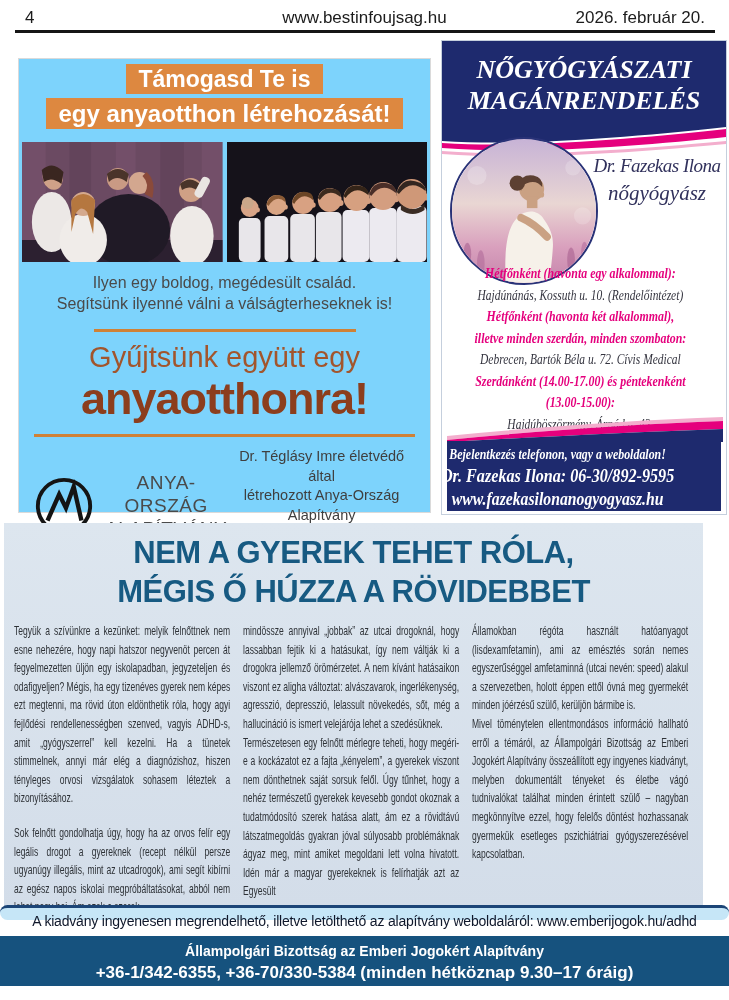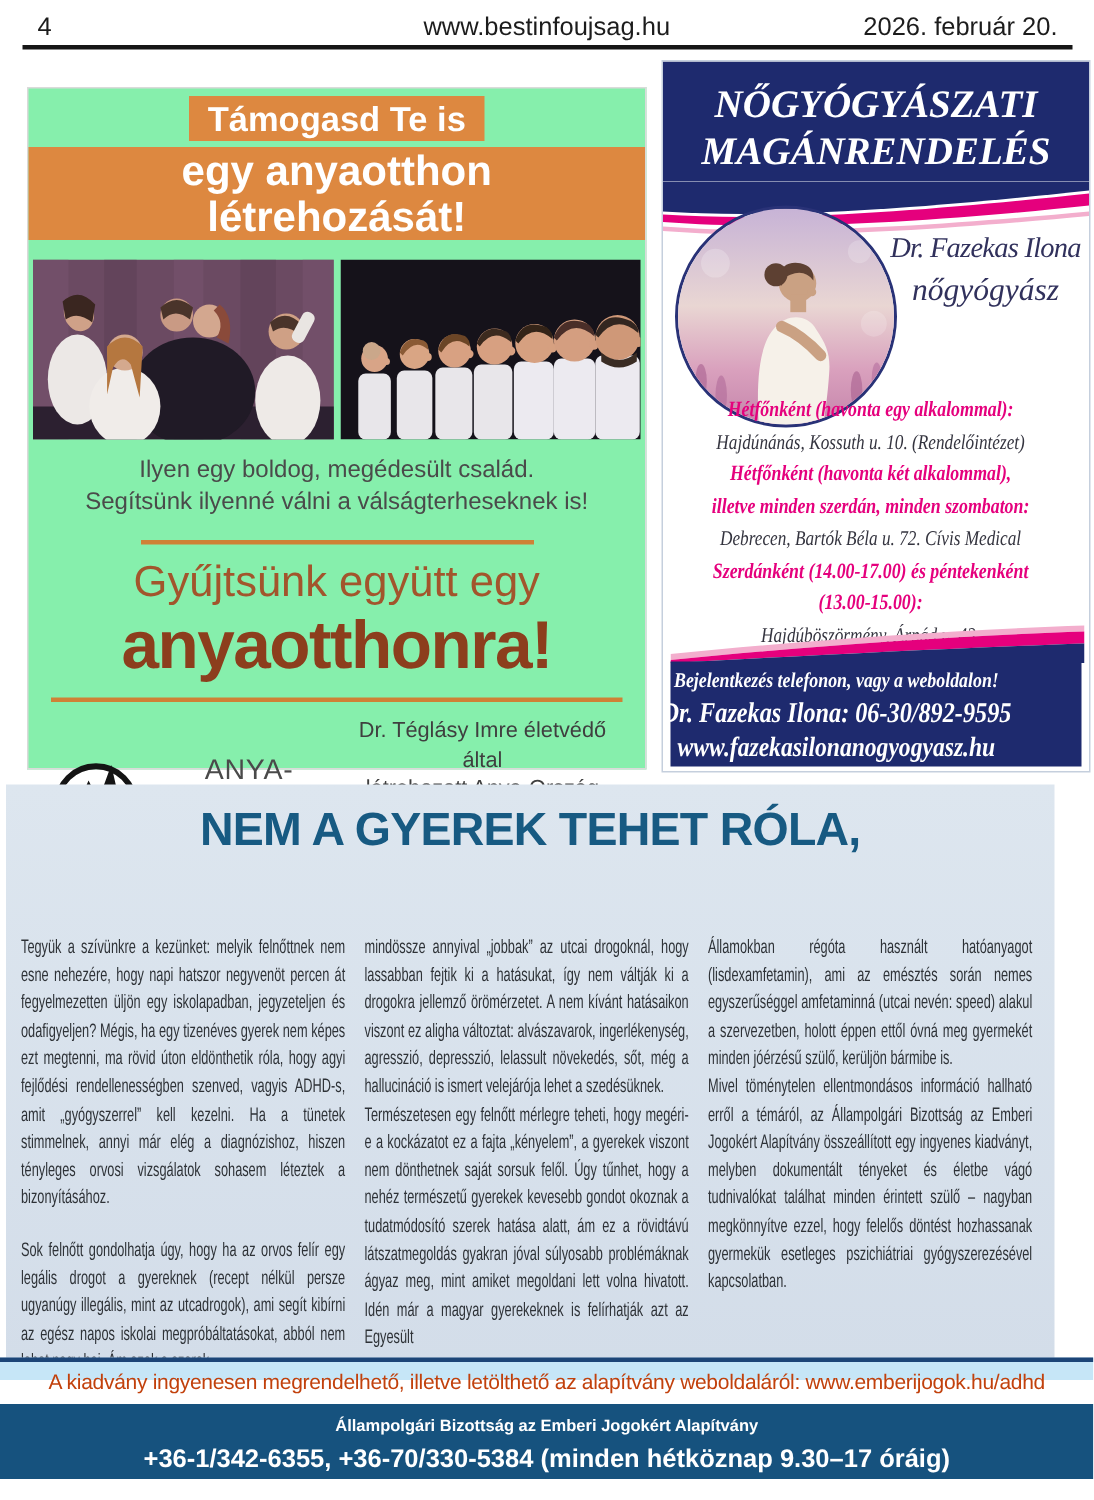--- a/index.html
+++ b/index.html
@@ -8,24 +8,24 @@
   .page { position:relative; width:729px; height:1000px; background:#fff; overflow:hidden; }
 
   
   .masthead { position:absolute; top:0; left:0; width:729px; height:34px; }
   .mh-page { position:absolute; left:25px; top:8px; font-size:17px; color:#1c1c1c; }
   .mh-site { position:absolute; left:0; right:0; top:8px; text-align:center; font-size:17px; color:#1c1c1c; }
   .mh-date { position:absolute; right:24px; top:8px; font-size:17px; color:#1c1c1c; }
   .mh-rule { position:absolute; left:15px; right:14px; top:30px; height:3px; background:#161616; }
 
   
-  .left-ad { position:absolute; left:18px; top:58px; width:413px; height:455px; background:#86efac; border:1px solid #dadada; text-align:center; }
+  .left-ad { position:absolute; left:18px; top:58px; width:413px; height:455px; background:#7dd3fc; border:1px solid #dadada; text-align:center; }
   .banner { display:inline-block; background:#dd8840; color:#fff; font-weight:bold; font-size:23px; line-height:30px; padding:0 12px; }
   .banner.l1 { margin-top:5px; }
-  .banner.l2 { margin-top:4px; font-size:28px; line-height:31px; }
+  .banner.l2 { margin-top:4px; font-size:24px; line-height:31px; }
   .photos { display:flex; gap:4px; margin:13px 3px 0 3px; }
   .photos svg { flex:1; height:120px; display:block; }
   .caption { margin-top:10px; font-size:16px; line-height:21px; color:#4a4a4a; }
   .orule1 { width:262px; height:3px; background:#cf8136; margin:15px auto 9px auto; }
   .appeal1 { font-size:29px; color:#a2552c; line-height:33px; }
   .appeal2 { font-size:45px; font-weight:bold; color:#8c3e1d; line-height:50px; letter-spacing:-1px; }
   .orule2 { height:3px; background:#cf8136; margin:10px 15px 0 15px; }
   .found-row { display:flex; align-items:center; margin:10px 14px 0 14px; text-align:left; }
   .found-logo { width:62px; height:62px; flex:0 0 auto; }
   .found-name { margin-left:10px; font-size:19px; line-height:23px; color:#4a4a4a; letter-spacing:0.5px; text-align:center; }
@@ -55,23 +55,23 @@
   
   .article { position:absolute; left:4px; top:523px; width:699px; height:385px; background:linear-gradient(180deg,#dde6ef 0%,#d3dde9 100%); }
   .art-h { text-align:center; font-weight:bold; color:#175a82; font-size:31px; line-height:39px; letter-spacing:-0.5px; }
   .art-h.h1 { padding-top:10px; }
   .art-cols { position:absolute; left:10px; right:10px; top:99px; bottom:4px; }
   .col { position:absolute; top:0; width:330px; transform:scaleX(0.655); transform-origin:left top; font-size:13px; line-height:18.6px; text-align:justify; color:#2e3237; }
   .col.c1 { left:0; }   .col.c2 { left:229px; }   .col.c3 { left:458px; }
   .col.c1 p:first-child { margin-bottom:16px; }
 
   
-  .foot-light { position:absolute; left:0; top:905px; width:729px; height:15px; background:#c6e6f7; border-top:3px solid #1c4577; text-align:center; font-size:14px; line-height:27px; color:#c2410c; letter-spacing:-0.2px; }
+  .foot-light { position:absolute; left:0; top:905px; width:729px; height:15px; background:#c6e6f7; border-top:3px solid #1c4577; text-align:center; font-size:14px; line-height:27px; color:#0f172a; letter-spacing:-0.2px;border-radius:15px; }
   .foot-dark { position:absolute; left:0; top:936px; width:729px; height:50px; background:#16527e; color:#fff; text-align:center; font-weight:bold; }
-  .foot-dark .f1 { padding-top:4px; font-size:11px; line-height:22px; }
+  .foot-dark .f1 { padding-top:4px; font-size:14px; line-height:22px; }
   .foot-dark .f2 { font-size:17px; line-height:22px; }
 </style>
 </head>
 <body>
 
 <div class="page">
 
   <div class="masthead">
     <div class="mh-page">4</div>
     <div class="mh-site">www.bestinfoujsag.hu</div>
@@ -240,20 +240,21 @@
       <div class="scale">
         <div class="b1">Bejelentkezés telefonon, vagy a weboldalon!</div>
         <div class="b2">Dr. Fazekas Ilona: 06-30/892-9595</div>
         <div class="b3">www.fazekasilonanogyogyasz.hu</div>
       </div>
     </div>
   </div>
 
   <div class="article">
     <div class="art-h h1">NEM A GYEREK TEHET RÓLA,</div>
+    <div class="art-h">MÉGIS Ő HÚZZA A RÖVIDEBBET</div>
     <div class="art-cols">
       <div class="col c1">
         <p>Tegyük a szívünkre a kezünket: melyik felnőttnek nem esne nehezére, hogy napi hatszor negyvenöt percen át fegyelmezetten üljön egy iskolapadban, jegyzeteljen és odafigyeljen? Mégis, ha egy tizenéves gyerek nem képes ezt megtenni, ma rövid úton eldönthetik róla, hogy agyi fejlődési rendellenességben szenved, vagyis ADHD-s, amit „gyógyszerrel” kell kezelni. Ha a tünetek stimmelnek, annyi már elég a diagnózishoz, hiszen tényleges orvosi vizsgálatok sohasem léteztek a bizonyításához.</p>
         <p>Sok felnőtt gondolhatja úgy, hogy ha az orvos felír egy legális drogot a gyereknek (recept nélkül persze ugyanúgy illegális, mint az utcadrogok), ami segít kibírni az egész napos iskolai megpróbáltatásokat, abból nem lehet nagy baj. Ám ezek a szerek</p>
       </div>
       <div class="col c2">
         <p>mindössze annyival „jobbak” az utcai drogoknál, hogy lassabban fejtik ki a hatásukat, így nem váltják ki a drogokra jellemző örömérzetet. A nem kívánt hatásaikon viszont ez aligha változtat: alvászavarok, ingerlékenység, agresszió, depresszió, lelassult növekedés, sőt, még a hallucináció is ismert velejárója lehet a szedésüknek.</p>
         <p>Természetesen egy felnőtt mérlegre teheti, hogy megéri-e a kockázatot ez a fajta „kényelem”, a gyerekek viszont nem dönthetnek saját sorsuk felől. Úgy tűnhet, hogy a nehéz természetű gyerekek kevesebb gondot okoznak a tudatmódosító szerek hatása alatt, ám ez a rövidtávú látszatmegoldás gyakran jóval súlyosabb problémáknak ágyaz meg, mint amiket megoldani lett volna hivatott. Idén már a magyar gyerekeknek is felírhatják azt az Egyesült</p>
       </div>
       <div class="col c3">

